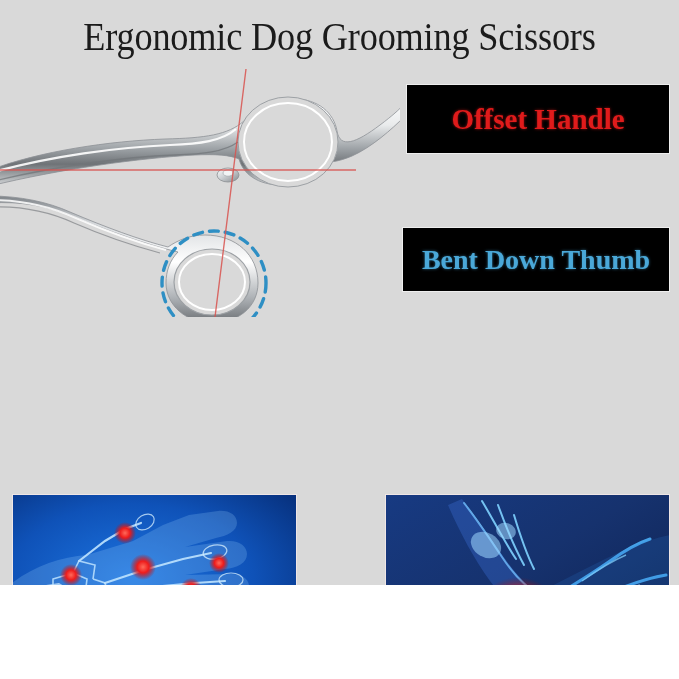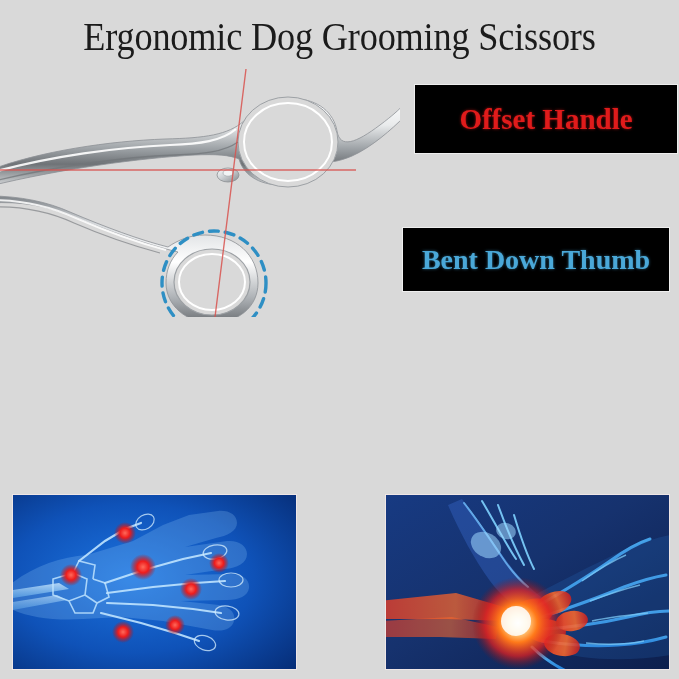--- a/index.html
+++ b/index.html
@@ -3,21 +3,21 @@
 <meta charset="utf-8">
 <style>
   html, body {
     margin: 0;
     padding: 0;
     background: #ffffff;
   }
   #poster {
     position: relative;
     width: 679px;
-    height: 679px;
+    height: 585px;
     background: #d9d9d9;
     overflow: hidden;
     font-family: "Liberation Serif", "DejaVu Serif", serif;
   }
 
   
   #title {
     position: absolute;
     left: 0;
     top: 14px;
@@ -55,21 +55,20 @@
   .callout-text {
     font-family: "Liberation Serif", "DejaVu Serif", serif;
     font-weight: bold;
     white-space: nowrap;
   }
   #callout-offset {
     left: 407px;
     top: 85px;
     width: 262px;
     height: 68px;
-    margin-left: 8px;
   }
   #callout-offset .callout-text {
     color: #e01b1b;
     font-size: 29px;
     text-shadow: 0 0 3px rgba(224,27,27,0.65);
   }
   #callout-thumb {
     left: 403px;
     top: 228px;
     width: 266px;

